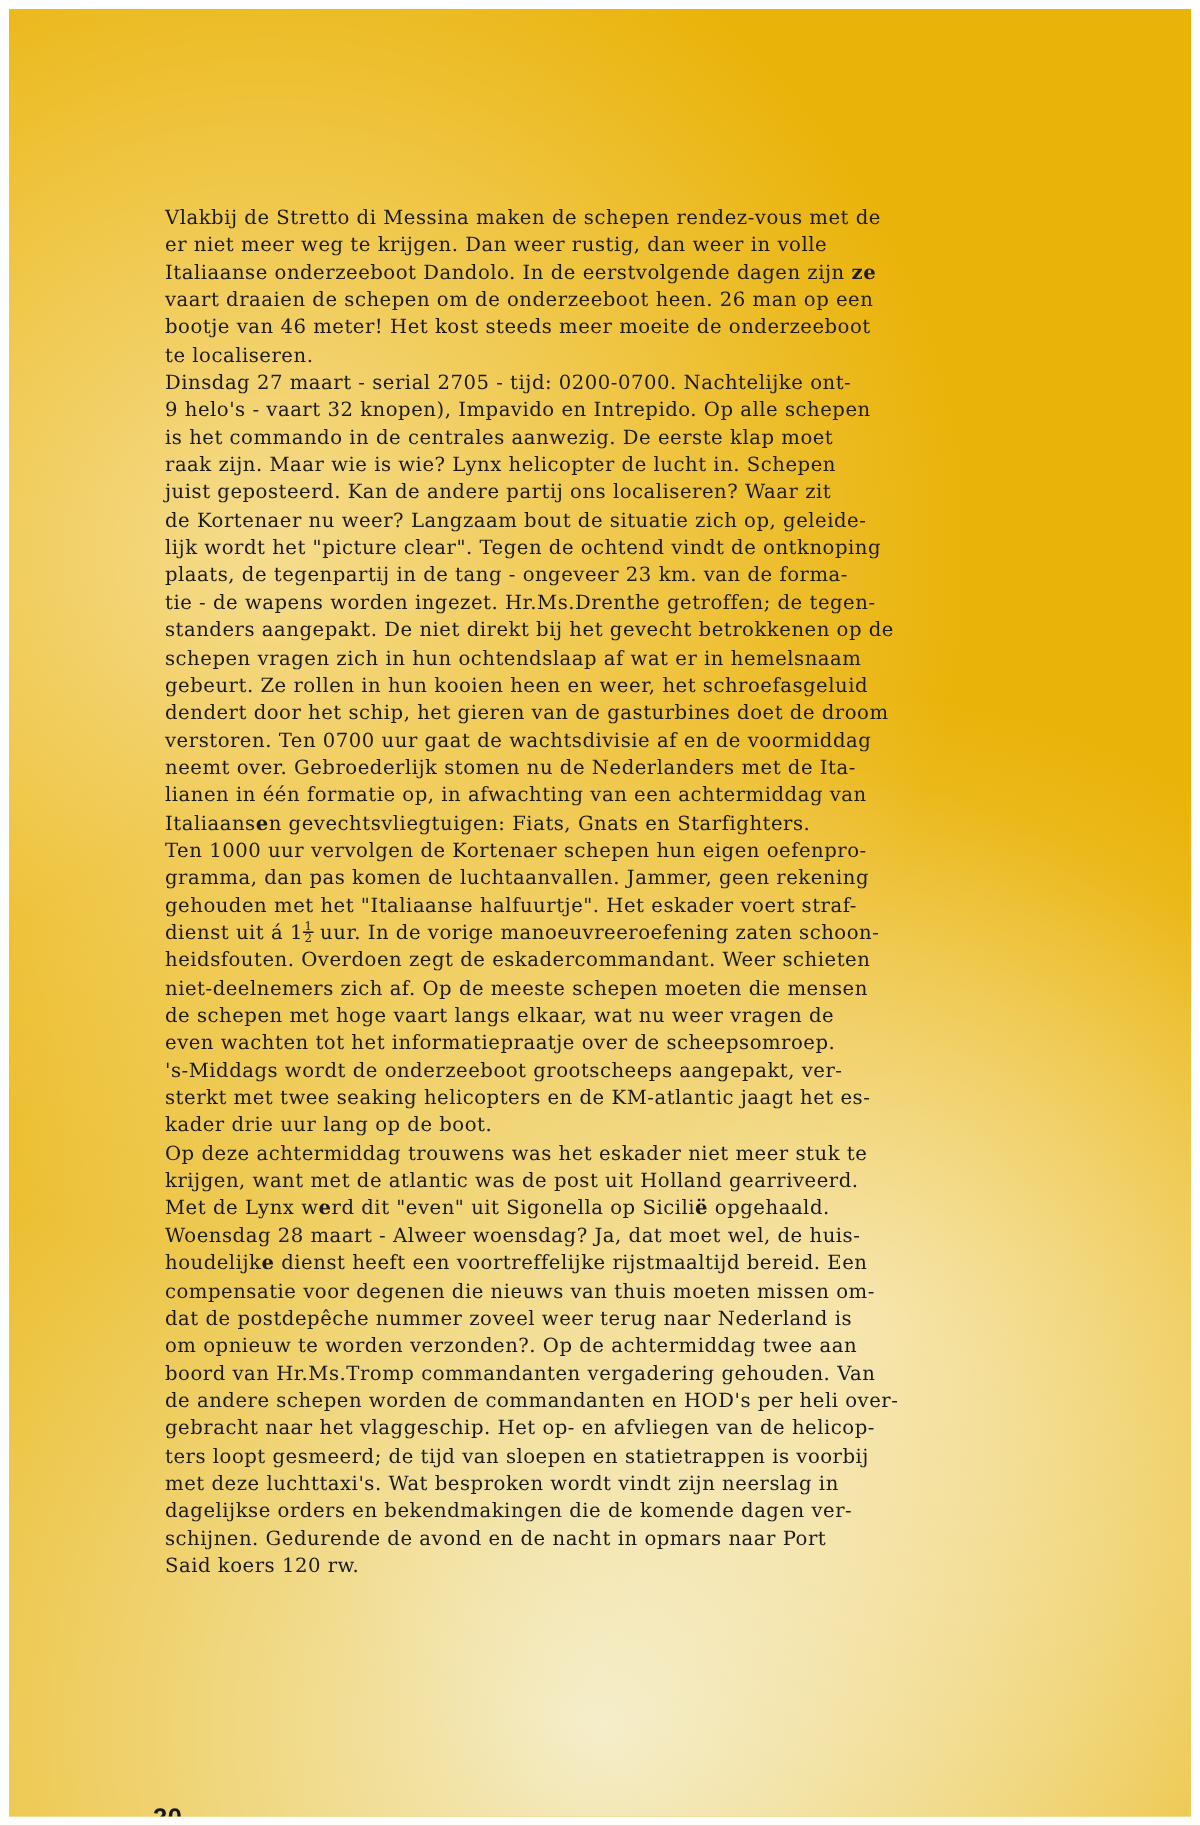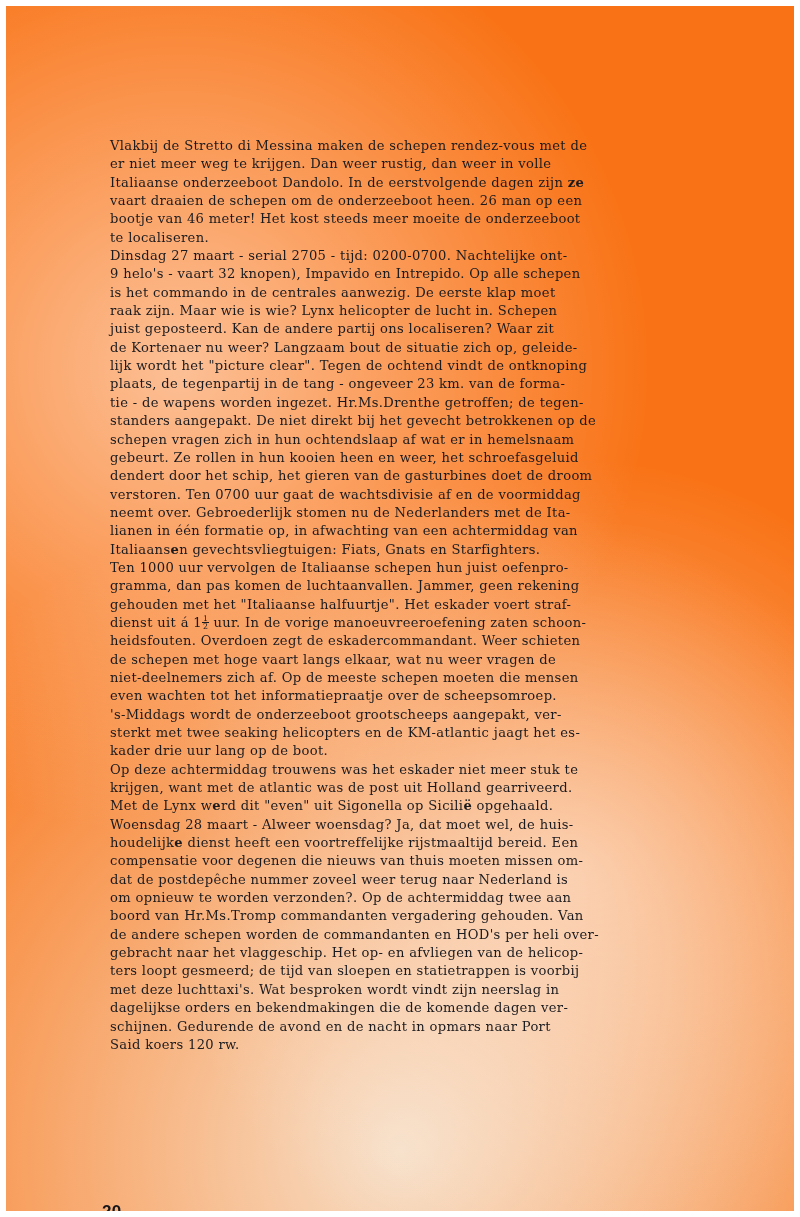--- a/index.html
+++ b/index.html
@@ -14,21 +14,21 @@
     overflow: hidden;
   }
 
   
   .page {
     position: absolute;
     left: 6px;
     top: 6px;
     width: 788px;
     height: 1205px;
-    background: #f97316;
+    background: #eab308;
     box-sizing: border-box;
     overflow: hidden;
   }
 
   
   .page::before {
     content: "";
     position: absolute;
     inset: 0;
     background:
@@ -114,27 +114,27 @@
     <div class="line">plaats, de tegenpartij in de tang - ongeveer 23 km. van de forma-</div>
     <div class="line">tie - de wapens worden ingezet. Hr.Ms.Drenthe getroffen; de tegen-</div>
     <div class="line">standers aangepakt. De niet direkt bij het gevecht betrokkenen op de</div>
     <div class="line">schepen vragen zich in hun ochtendslaap af wat er in hemelsnaam</div>
     <div class="line">gebeurt. Ze rollen in hun kooien heen en weer, het schroefasgeluid</div>
     <div class="line">dendert door het schip, het gieren van de gasturbines doet de droom</div>
     <div class="line">verstoren. Ten 0700 uur gaat de wachtsdivisie af en de voormiddag</div>
     <div class="line">neemt over. Gebroederlijk stomen nu de Nederlanders met de Ita-</div>
     <div class="line">lianen in één formatie op, in afwachting van een achtermiddag van</div>
     <div class="line">Italiaans<b>e</b>n gevechtsvliegtuigen: Fiats, Gnats en Starfighters.</div>
-    <div class="line">Ten 1000 uur vervolgen de Italiaanse schepen hun juist oefenpro-</div>
+    <div class="line">Ten 1000 uur vervolgen de Kortenaer schepen hun eigen oefenpro-</div>
     <div class="line">gramma, dan pas komen de luchtaanvallen. Jammer, geen rekening</div>
     <div class="line">gehouden met het "Italiaanse halfuurtje". Het eskader voert straf-</div>
     <div class="line">dienst uit á 1<span class="frac"><span class="num">1</span><span class="den">2</span></span> uur. In de vorige manoeuvreeroefening zaten schoon-</div>
     <div class="line">heidsfouten. Overdoen zegt de eskadercommandant. Weer schieten</div>
+    <div class="line">niet-deelnemers zich af. Op de meeste schepen moeten die mensen</div>
     <div class="line">de schepen met hoge vaart langs elkaar, wat nu weer vragen de</div>
-    <div class="line">niet-deelnemers zich af. Op de meeste schepen moeten die mensen</div>
     <div class="line">even wachten tot het informatiepraatje over de scheepsomroep.</div>
     <div class="line">'s-Middags wordt de onderzeeboot grootscheeps aangepakt, ver-</div>
     <div class="line">sterkt met twee seaking helicopters en de KM-atlantic jaagt het es-</div>
     <div class="line">kader drie uur lang op de boot.</div>
     <div class="line">Op deze achtermiddag trouwens was het eskader niet meer stuk te</div>
     <div class="line">krijgen, want met de atlantic was de post uit Holland gearriveerd.</div>
     <div class="line">Met de Lynx w<b>e</b>rd dit "even" uit Sigonella op Sicili<b>ë</b> opgehaald.</div>
     <div class="line">Woensdag 28 maart - Alweer woensdag? Ja, dat moet wel, de huis-</div>
     <div class="line">houdelijk<b>e</b> dienst heeft een voortreffelijke rijstmaaltijd bereid. Een</div>
     <div class="line">compensatie voor degenen die nieuws van thuis moeten missen om-</div>

